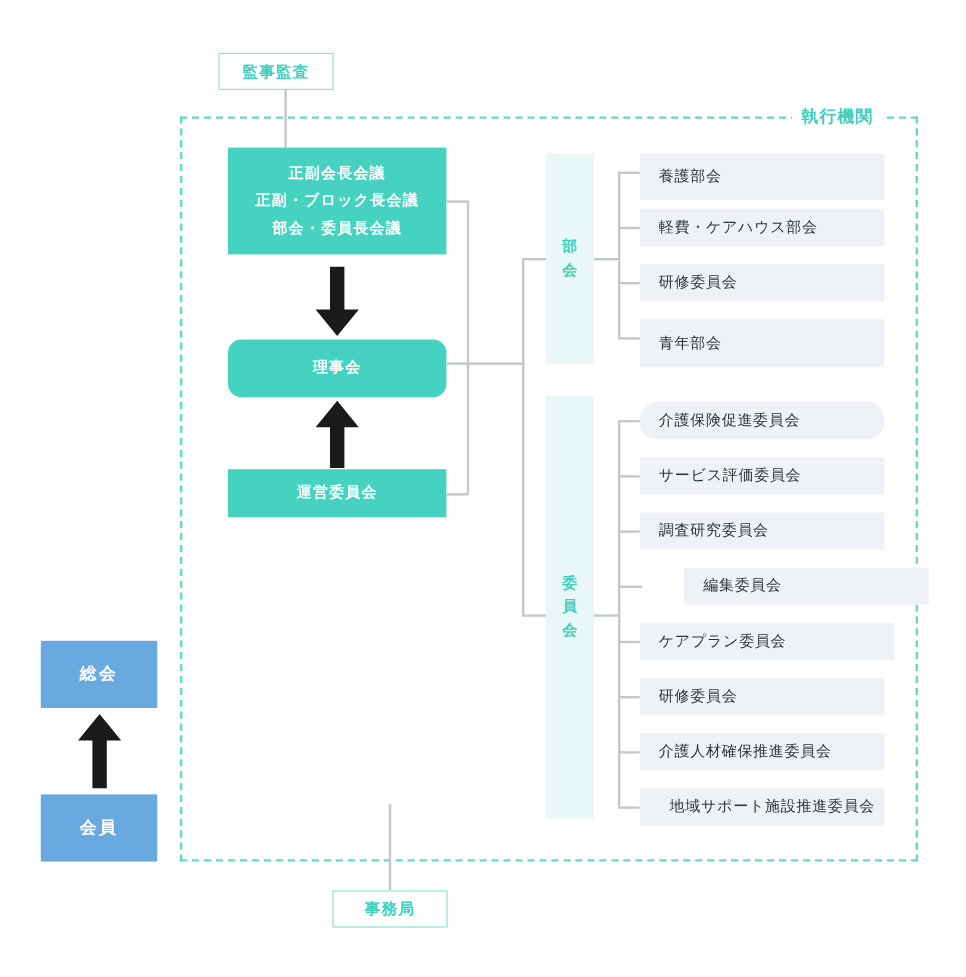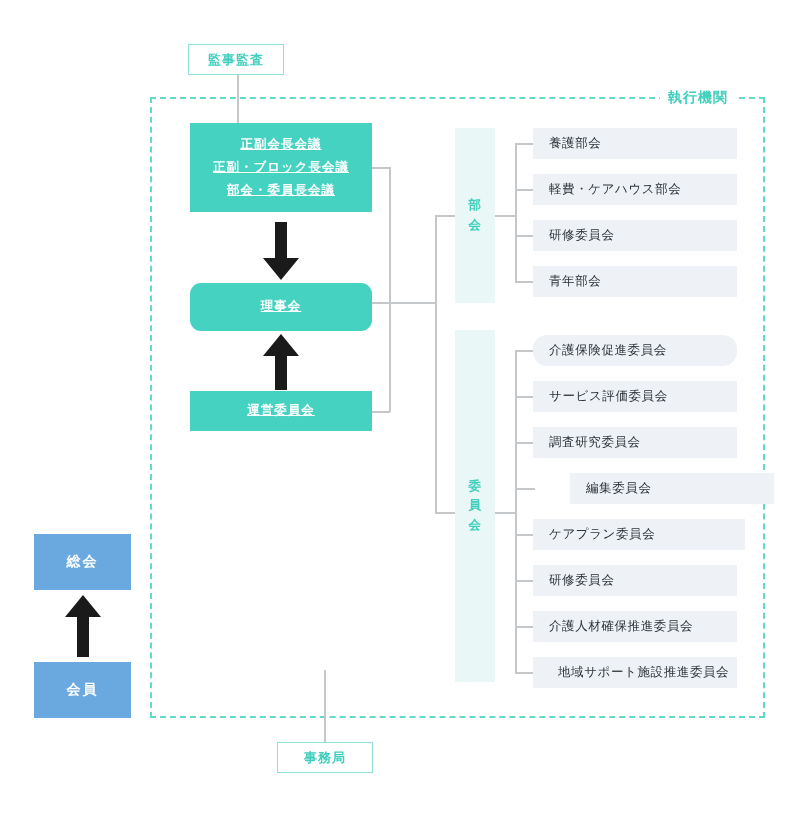--- a/index.html
+++ b/index.html
@@ -45,21 +45,21 @@
     display: flex;
     flex-direction: column;
     align-items: center;
     justify-content: center;
     color: #ffffff;
     font-weight: bold;
     font-size: 12.5px;
     letter-spacing: 1px;
     line-height: 1.85;
   }
-  .teal-box .line { display: block; white-space: nowrap; text-decoration: underline; }
+  .teal-box .line { display: block; white-space: nowrap; }
 
   
   .blue-box {
     position: absolute;
     box-sizing: border-box;
     background: #6aa9e0;
     display: flex;
     align-items: center;
     justify-content: center;
     color: #ffffff;
@@ -121,21 +121,21 @@
   .arrow-up { position: absolute; }
 </style>
 </head>
 <body>
 
 <div id="chart">
 
   <div class="dashed-region" style="left:150px; top:97px; width:615px; height:621px;"></div>
   <div class="region-label" style="left:660px; top:89px;">執行機関</div>
 
-  <div class="outline-box" style="left:188px; top:44px; width:96px; height:31px;">監事監査</div>
+  <div class="outline-box" style="left:182px; top:44px; width:96px; height:31px;">監事監査</div>
   <div class="vline" style="left:237px; top:75px; height:48px;"></div>
 
   <div class="vline" style="left:324px; top:670px; height:72px;"></div>
   <div class="outline-box" style="left:277px; top:742px; width:96px; height:31px;">事務局</div>
 
   <div class="blue-box" style="left:34px; top:534px; width:97px; height:56px;">総会</div>
 
   <svg class="arrow-up" style="left:62px; top:595px;" width="42" height="62" viewBox="0 0 42 62">
     <polygon points="21,0 39,22 27,22 27,62 15,62 15,22 3,22" fill="#1a1a1a"></polygon>
   </svg>
@@ -184,24 +184,24 @@
   </div>
 
   <div class="hline" style="left:495px; top:215px; width:21px;"></div>
   <div class="vline" style="left:515px; top:143px; height:138px;"></div>
 
   <div class="hline" style="left:515px; top:143px; width:20px;"></div>
   <div class="hline" style="left:515px; top:189px; width:20px;"></div>
   <div class="hline" style="left:515px; top:235px; width:20px;"></div>
   <div class="hline" style="left:515px; top:281px; width:20px;"></div>
 
-  <div class="item-box" style="left:533px; top:128px; width:204px; height:31px;">養護部会</div>
+  <div class="item-box" style="left:533px; top:128px; width:204px; height:39px;">養護部会</div>
   <div class="item-box" style="left:533px; top:174px; width:204px; height:31px;">軽費・ケアハウス部会</div>
   <div class="item-box" style="left:533px; top:220px; width:204px; height:31px;">研修委員会</div>
-  <div class="item-box" style="left:533px; top:266px; width:204px; height:31px;">青年部会</div>
+  <div class="item-box" style="left:533px; top:266px; width:204px; height:40px;">青年部会</div>
 
   <div class="group-col" style="left:455px; top:330px; width:40px; height:352px;">
     <div class="vtext">
       <span>委</span><br>
       <span>員</span><br>
       <span>会</span>
     </div>
   </div>
   <div class="hline" style="left:495px; top:512px; width:21px;"></div>
   <div class="vline" style="left:515px; top:350px; height:322px;"></div>

